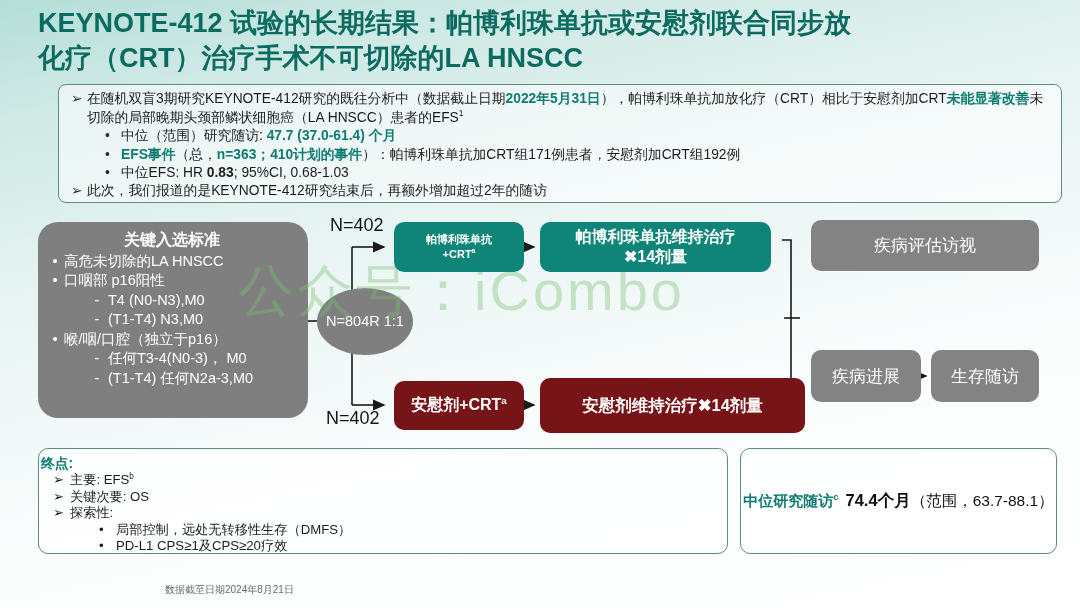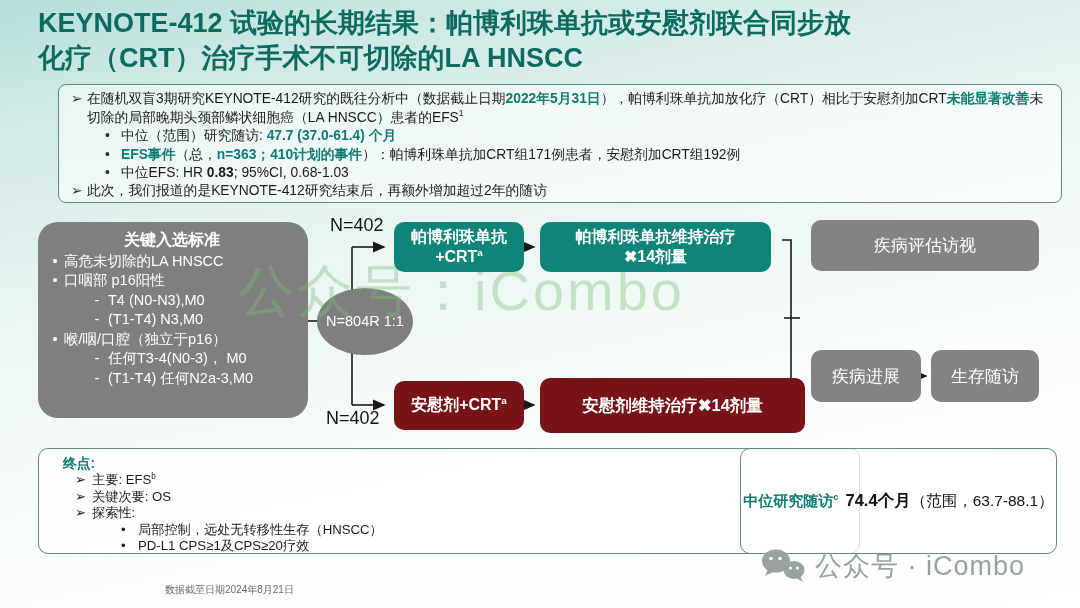--- a/index.html
+++ b/index.html
@@ -36,34 +36,34 @@
     align-items:center; justify-content:center; font-size:14.5px; line-height:1.3; z-index:2; }
 
   .n-label { position:absolute; font-size:18px; color:#141414; z-index:2; }
   #n-top { left:330px; top:215px; }
   #n-bottom { left:326px; top:408px; }
 
   .flow-box { position:absolute; color:#fff; font-weight:bold; display:flex; flex-direction:column;
     align-items:center; justify-content:center; text-align:center; border-radius:10px; z-index:4; }
   .teal { background:#0f8478; }
   .red  { background:#771418; }
-  #pembro-crt   { left:394px; top:222px; width:130px; height:50px; font-size:16px; line-height:1.25; }
+  #pembro-crt   { left:394px; top:222px; width:130px; height:50px; font-size:11px; line-height:1.25; }
   #pembro-maint { left:540px; top:222px; width:231px; height:50px; font-size:16px; line-height:1.25; }
   #placebo-crt  { left:394px; top:381px; width:130px; height:49px; font-size:16px;align-items:center; }
   #placebo-maint{ left:540px; top:378px; width:265px; height:55px; font-size:16.5px; }
 
   .gray-box { position:absolute; background:#838383; color:#fff; border-radius:10px;
     display:flex; align-items:center; justify-content:center; font-size:17px; z-index:2; }
   #assess      { left:811px; top:220px; width:228px; height:51px; }
   #progression { left:811px; top:350px; width:110px; height:52px; }
   #survival    { left:931px; top:350px; width:108px; height:52px; }
 
-  .endpoints-box { position:absolute; left:38px; top:448px; width:822px; height:106px;
+  .endpoints-box { position:absolute; left:38px; top:448px; width:690px; height:106px;
     border:1.5px solid #5d8a83; border-radius:10px; background:rgba(255,255,255,0.75);
-    padding:6px 24px; font-size:13.2px; color:#1c1c1c; line-height:1.24; z-index:2; }
+    padding:6px 2px; font-size:13.2px; color:#1c1c1c; line-height:1.24; z-index:2; }
   .ep-title { color:#0e7c72; font-weight:bold; font-size:13.8px; }
   .ep-item { display:flex; margin-left:12px; }
   .ep-item .mk { flex:none; width:17px; }
   .ep-item.lvl2 { margin-left:58px; }
 
   .followup-box { position:absolute; left:740px; top:448px; width:317px; height:106px;
     border:1.5px solid #5d8a83; border-radius:10px; background:rgba(255,255,255,0.75);
     display:flex; flex-direction:row; align-items:center; justify-content:center; gap:7px; z-index:2; }
   .fu-title { color:#0e7c72; font-weight:bold; font-size:15px; }
   .fu-value { font-size:15.5px; color:#111; }
@@ -198,42 +198,29 @@
     <div class="ep-item">
         <span class="mk">➢</span>
         <div>关键次要: OS</div>
       </div>
     <div class="ep-item">
         <span class="mk">➢</span>
         <div>探索性:</div>
       </div>
     <div class="ep-item lvl2">
         <span class="mk">•</span>
-        <div>局部控制，远处无转移性生存（HNSCC）</div>
+        <div>局部控制，远处无转移性生存（DMFS）</div>
       </div>
     <div class="ep-item lvl2">
         <span class="mk">•</span>
         <div>PD-L1 CPS≥1及CPS≥20疗效</div>
       </div>
   </div>
 
   <div class="followup-box">
     <div class="fu-title"><span>中位研究随访</span><sup>c</sup></div>
     <div class="fu-value"><span class="bd">74.4个月</span><span>（范围，63.7-88.1）</span></div>
   </div>
 
   <div class="footer-note">数据截至日期2024年8月21日</div>
 
-  <div class="wm-bottom">
-    <svg width="46" height="36" viewBox="0 0 46 36">
-      <ellipse cx="16" cy="13" rx="14" ry="11.5" fill="#98a2a0"></ellipse>
-      <path d="M8 21 L5 28 L13 24 Z" fill="#98a2a0"></path>
-      <circle cx="11" cy="10.5" r="1.8" fill="#ffffff"></circle>
-      <circle cx="20" cy="10.5" r="1.8" fill="#ffffff"></circle>
-      <ellipse cx="34" cy="22" rx="10.5" ry="9" fill="#98a2a0"></ellipse>
-      <path d="M40 28 L43 34 L36 30 Z" fill="#98a2a0"></path>
-      <circle cx="30.5" cy="20" r="1.5" fill="#ffffff"></circle>
-      <circle cx="37.5" cy="20" r="1.5" fill="#ffffff"></circle>
-    </svg>
-    <span class="wm-bottom-text">公众号 · iCombo</span>
-  </div>
 
 </div>
 
 </body></html>

